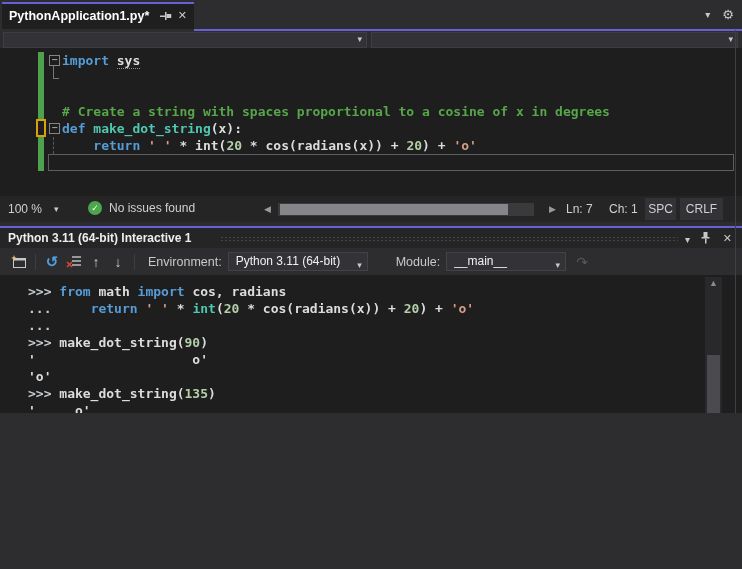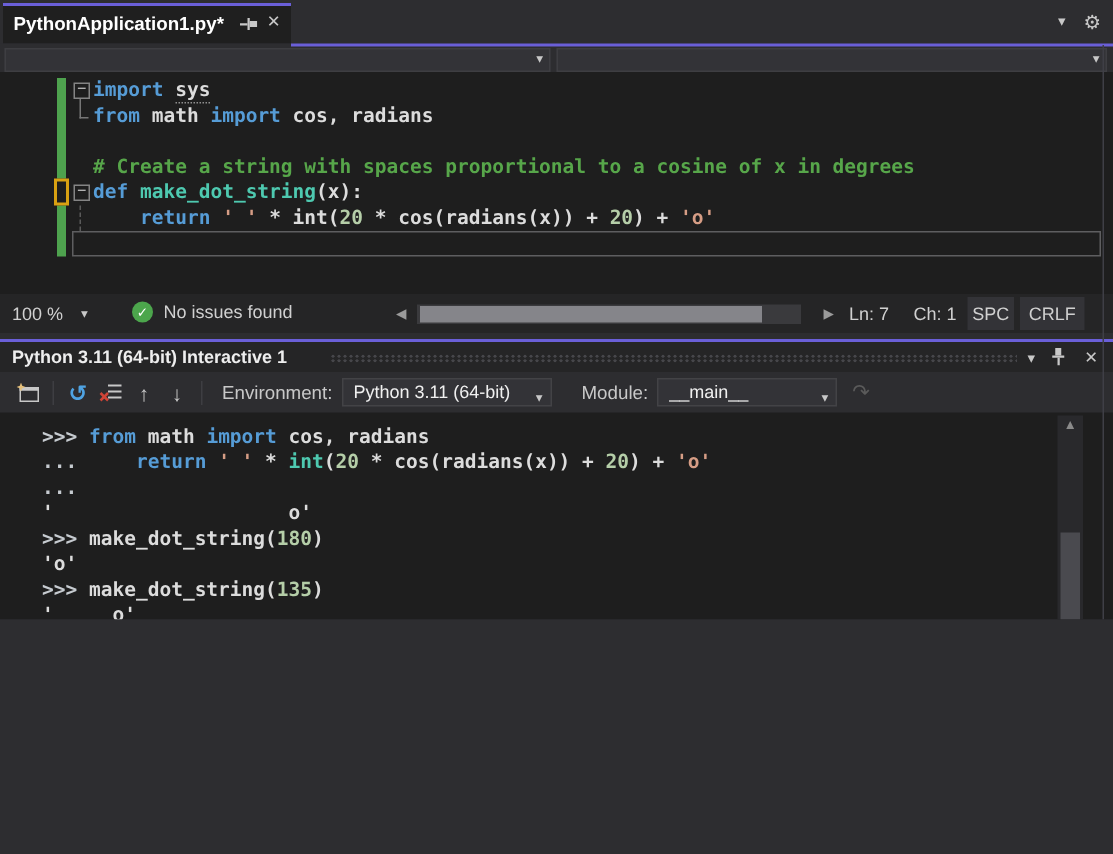--- a/index.html
+++ b/index.html
@@ -80,21 +80,21 @@
   .tb-btn{width:22px;height:20px;display:inline-flex;align-items:center;justify-content:center;flex:0 0 auto;}
   .tb-sep{width:1px;height:16px;background:#3e3e42;margin:0 5px;flex:0 0 auto;}
   .tb-reset{color:var(--reset-blue,#4FA3E3);font-size:15px;font-weight:bold;}
   .tb-arrow{font-size:14px;}
   .tb-label{margin:0 6px 0 8px;white-space:nowrap;}
   .combo{position:relative;height:19px;background:#333337;border:1px solid #434346;box-sizing:border-box;
          color:#f0f0f0;font-size:12px;line-height:17px;padding:0 18px 8px 7px;flex:0 0 auto;white-space:nowrap;}
   .combo .caret{position:absolute;right:5px;top:4px;font-size:9px;color:#c8c8c8;}
   .combo.env{width:140px;}
   .combo.mod{width:120px;margin-left:0;}
-  .tb-label.mod{margin-left:20px;}
+  .tb-label.mod{margin-left:28px;}
   .tb-redo{color:#5a5a5a;font-size:14px;margin-left:10px;}
 
   
   .repl{position:absolute;top:275px;left:0;right:0;height:268px;background:#1e1e1e;
         padding:8px 0 0 28px;box-sizing:border-box;}
   .repl .code-line{padding-left:0;}
 
   .vscroll{position:absolute;left:705px;top:277px;width:17px;height:264px;background:#29292c;}
   .vscroll .up{position:absolute;top:1px;left:0;right:0;text-align:center;font-size:9px;color:#8a8a8a;}
   .vscroll .down{position:absolute;bottom:1px;left:0;right:0;text-align:center;font-size:9px;color:#8a8a8a;}
@@ -153,21 +153,20 @@
   <div class="editor">
     <div class="green-bar"></div>
     <div class="orange-box"></div>
     <div class="ed-lines" id="editor-lines">
         <div class="code-line">
           <span class="ed-marker m-box">−</span>
           <span class="code-text"><span class="tok-kw">import</span><span class="tok-pl"> </span><span class="tok-pl-sq">sys</span></span>
         </div>
         <div class="code-line">
           <span class="ed-marker m-end"></span>
-          <span class="code-text"><span class="tok-kw">from</span><span class="tok-pl"> math </span><span class="tok-kw">import</span><span class="tok-pl"> cos, radians</span></span>
         </div>
         <div class="code-line">
           <span class="ed-marker"></span>
           <span class="code-text"></span>
         </div>
         <div class="code-line">
           <span class="ed-marker"></span>
           <span class="code-text"><span class="tok-cm"># Create a string with spaces proportional to a cosine of x in degrees</span></span>
         </div>
         <div class="code-line">
@@ -267,24 +266,24 @@
         <div class="code-line">
           <span class="code-text"><span class="tok-pr">&gt;&gt;&gt; </span><span class="tok-kw">from</span><span class="tok-pl"> math </span><span class="tok-kw">import</span><span class="tok-pl"> cos, radians</span></span>
         </div>
         <div class="code-line">
           <span class="code-text"><span class="tok-pr">... </span><span class="tok-pl">    </span><span class="tok-kw">return</span><span class="tok-pl"> </span><span class="tok-str">' '</span><span class="tok-pl"> * </span><span class="tok-fn">int</span><span class="tok-pl">(</span><span class="tok-num">20</span><span class="tok-pl"> * cos(radians(x)) + </span><span class="tok-num">20</span><span class="tok-pl">) + </span><span class="tok-str">'o'</span></span>
         </div>
         <div class="code-line">
           <span class="code-text"><span class="tok-pr">...</span></span>
         </div>
         <div class="code-line">
+          <span class="code-text"><span class="tok-pr">&gt;&gt;&gt; </span><span class="tok-pl">make_dot_string(</span><span class="tok-num">90</span><span class="tok-pl">)</span></span>
+        </div>
+        <div class="code-line">
           <span class="code-text"><span class="tok-pl">'                    o'</span></span>
-        </div>
-        <div class="code-line">
-          <span class="code-text"><span class="tok-pr">&gt;&gt;&gt; </span><span class="tok-pl">make_dot_string(</span><span class="tok-num">180</span><span class="tok-pl">)</span></span>
         </div>
         <div class="code-line">
           <span class="code-text"><span class="tok-pl">'o'</span></span>
         </div>
         <div class="code-line">
           <span class="code-text"><span class="tok-pr">&gt;&gt;&gt; </span><span class="tok-pl">make_dot_string(</span><span class="tok-num">135</span><span class="tok-pl">)</span></span>
         </div>
         <div class="code-line">
           <span class="code-text"><span class="tok-pl">'     o'</span></span>
         </div>

